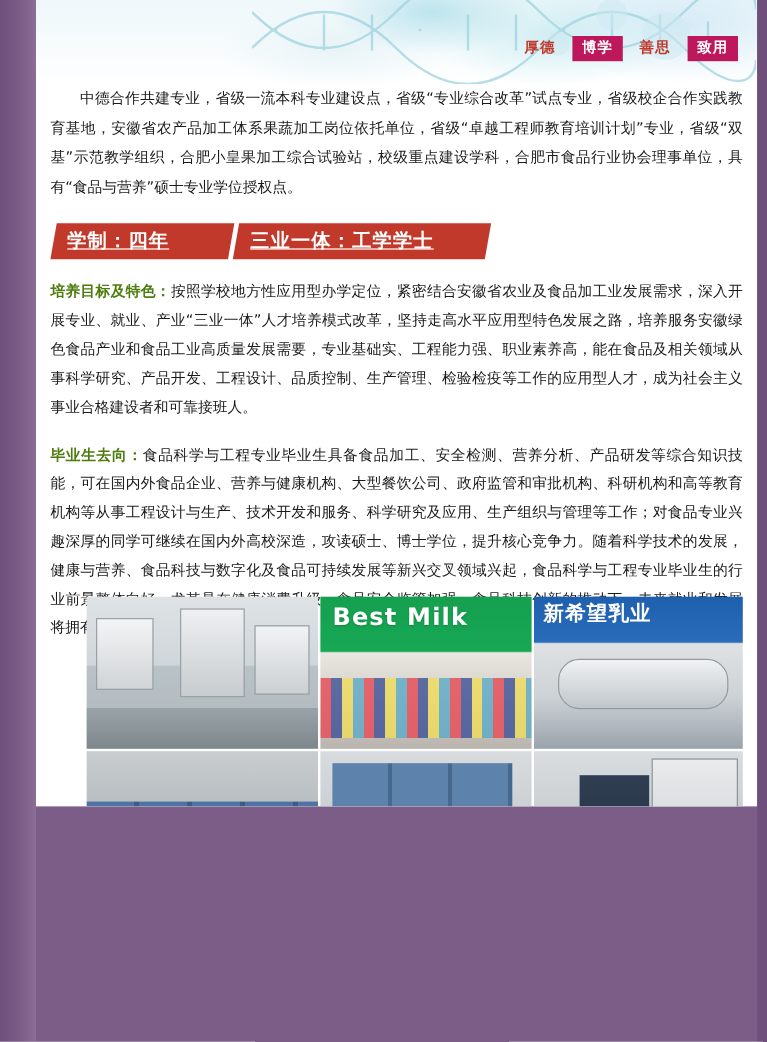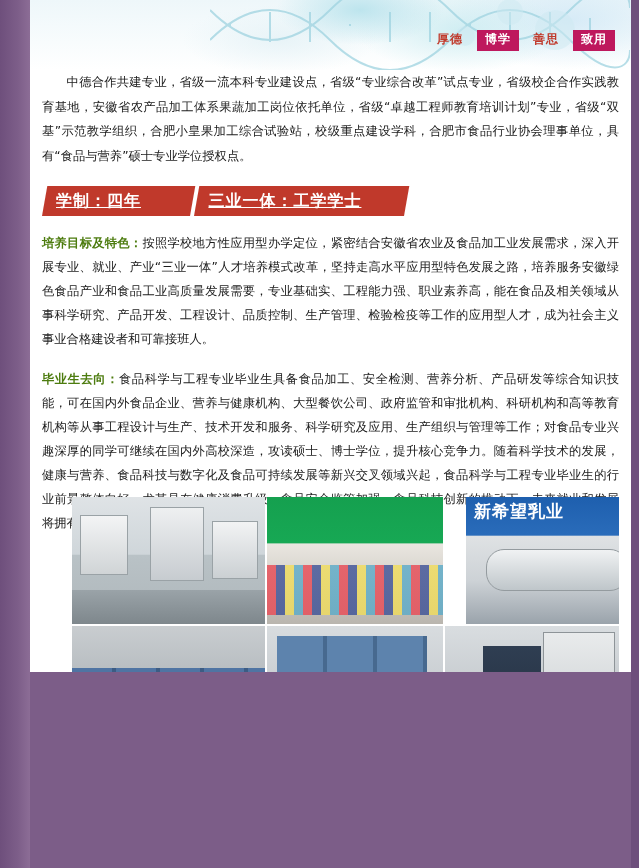--- a/index.html
+++ b/index.html
@@ -212,21 +212,20 @@
         rgba(230,80,90,0.85) 0px, rgba(230,80,90,0.85) 9px,
         rgba(60,80,150,0.8) 9px, rgba(60,80,150,0.8) 18px,
         rgba(240,220,90,0.8) 18px, rgba(240,220,90,0.8) 27px,
         rgba(90,170,200,0.8) 27px, rgba(90,170,200,0.8) 36px);
   }
 
   
   .ph3 {
     background:
       linear-gradient(to bottom, #1e5fae 0%, #2a6cba 30%, #dfe2e4 31%, #cdd2d6 66%, #9aa3ab 100%);
-    margin-left: 21px;
   }
   .ph3 .logo {
     position:absolute; left:8px; top:3px;
     color:#ffffff; font-size:17px; font-weight:bold;
     font-family:"DejaVu Sans", sans-serif;
     letter-spacing:1px;
   }
   .ph3 .tank {
     position:absolute; left:20px; top:52px; width:140px; height:40px;
     background:linear-gradient(to bottom,#f0f2f3,#bfc6ca);
@@ -323,20 +322,21 @@
       </div>
 
     </div>
 
     <div class="photos">
       <div class="ph ph1">
           <span class="extra"></span>
           <span class="bench"></span>
         </div>
       <div class="ph ph2">
+        <span class="logo">Best Milk</span>
         <span class="kids"></span>
       </div>
       <div class="ph ph3">
         <span class="logo">新希望乳业</span>
         <span class="tank"></span>
       </div>
 
       <div class="ph ph5">
           <span class="locker"></span>
         </div>

